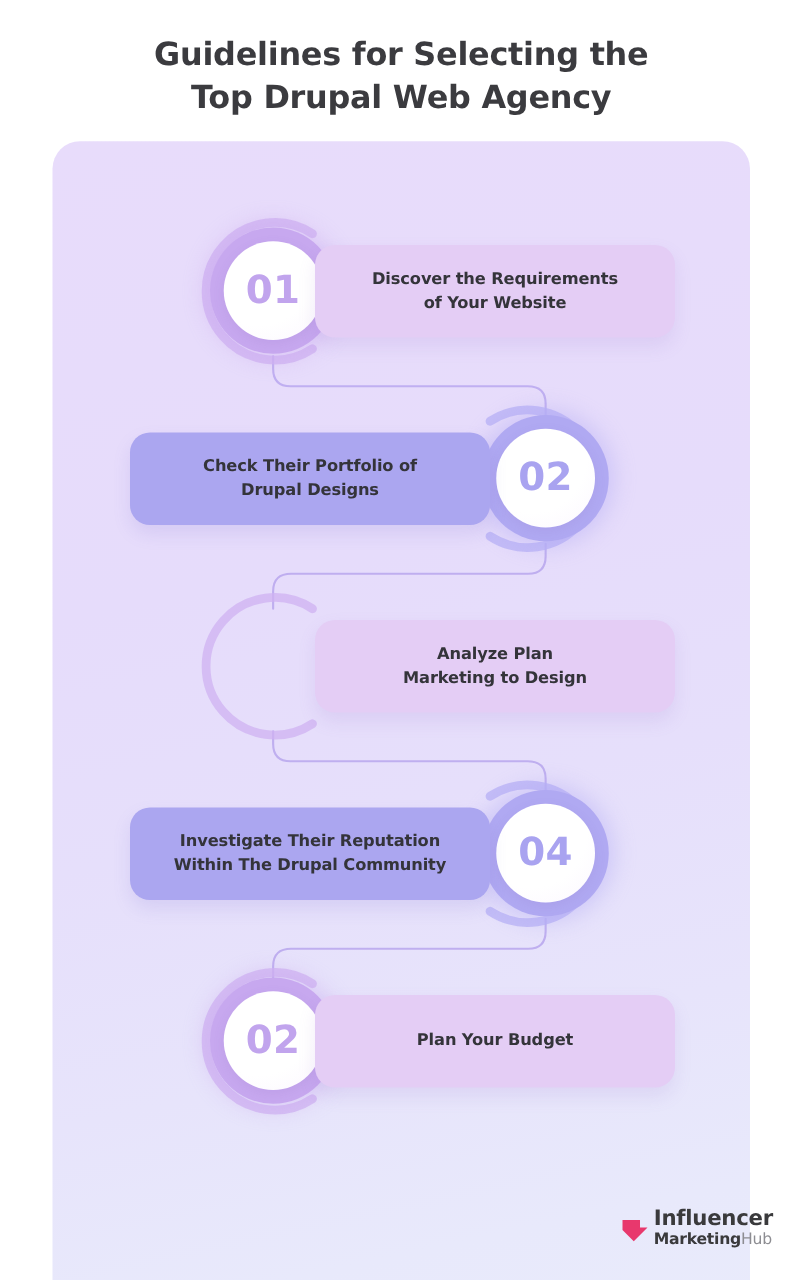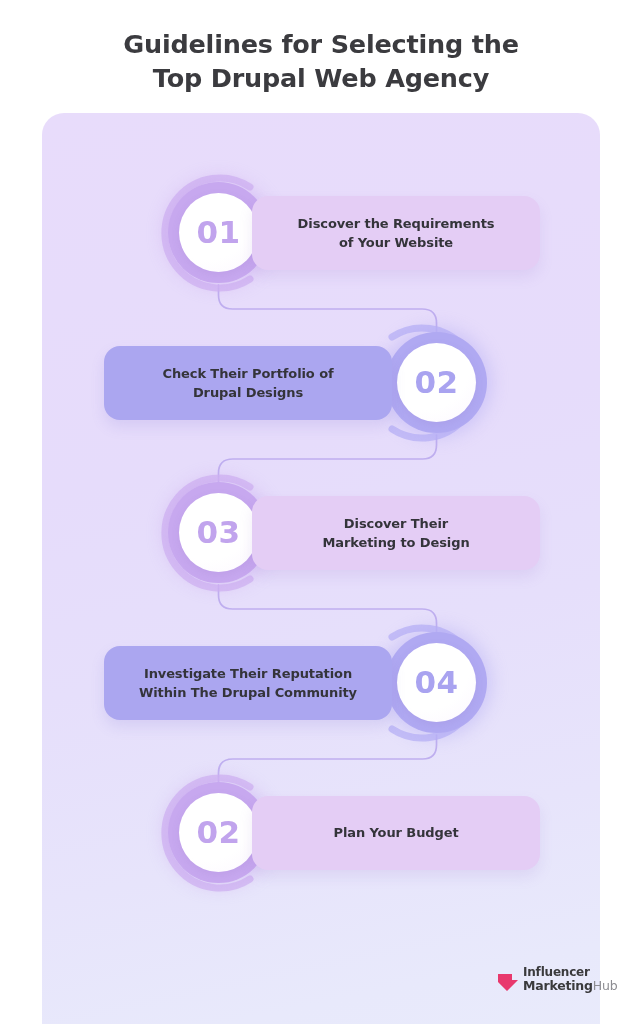--- a/index.html
+++ b/index.html
@@ -179,21 +179,21 @@
     gap: 4px;
   }
   .logo-mark {
     width: 22px;
     height: 24px;
     flex: none;
     margin-top: 1px;
   }
   .logo-text { line-height: 1.08; }
   .logo-line1 {
-    font-size: 12px;
+    font-size: 17px;
     font-weight: 700;
     color: #3a3a3c;
     letter-spacing: -0.2px;
     display: block;
   }
   .logo-line2 {
     font-size: 12.5px;
     letter-spacing: -0.2px;
     display: block;
     white-space: nowrap;
@@ -259,29 +259,23 @@
           <span>Check Their Portfolio of</span><br>
           <span>Drupal Designs</span>
         </div>
       </div>
     </div>
 
     <div class="step step-3 left-circle v-purple">
       <svg class="outer-arc" viewBox="0 0 124 124" fill="none" xmlns="http://www.w3.org/2000/svg">
         <path d="M 100 16 A 55 55 0 1 0 100 108" stroke="#cfb2f2" stroke-width="7" stroke-linecap="round" fill="none" opacity="0.75"></path>
       </svg>
-      <div class="badge">
-        <div class="badge-ring"></div>
-        <div class="disc">
-          <span class="num">03</span>
-        </div>
-      </div>
-      <div class="pill">
-        <div class="pill-text">
-          <span>Discover Their</span><br>
+      <div class="pill">
+        <div class="pill-text">
+          <span>Analyze Plan</span><br>
           <span>Marketing to Design</span>
         </div>
       </div>
     </div>
 
     <div class="step step-4 right-circle v-peri">
       <svg class="outer-arc" viewBox="0 0 124 124" fill="none" xmlns="http://www.w3.org/2000/svg">
         <path d="M 24 16 A 55 55 0 1 1 24 108" stroke="#b7b0f5" stroke-width="7" stroke-linecap="round" fill="none" opacity="0.75"></path>
       </svg>
       <div class="badge">

